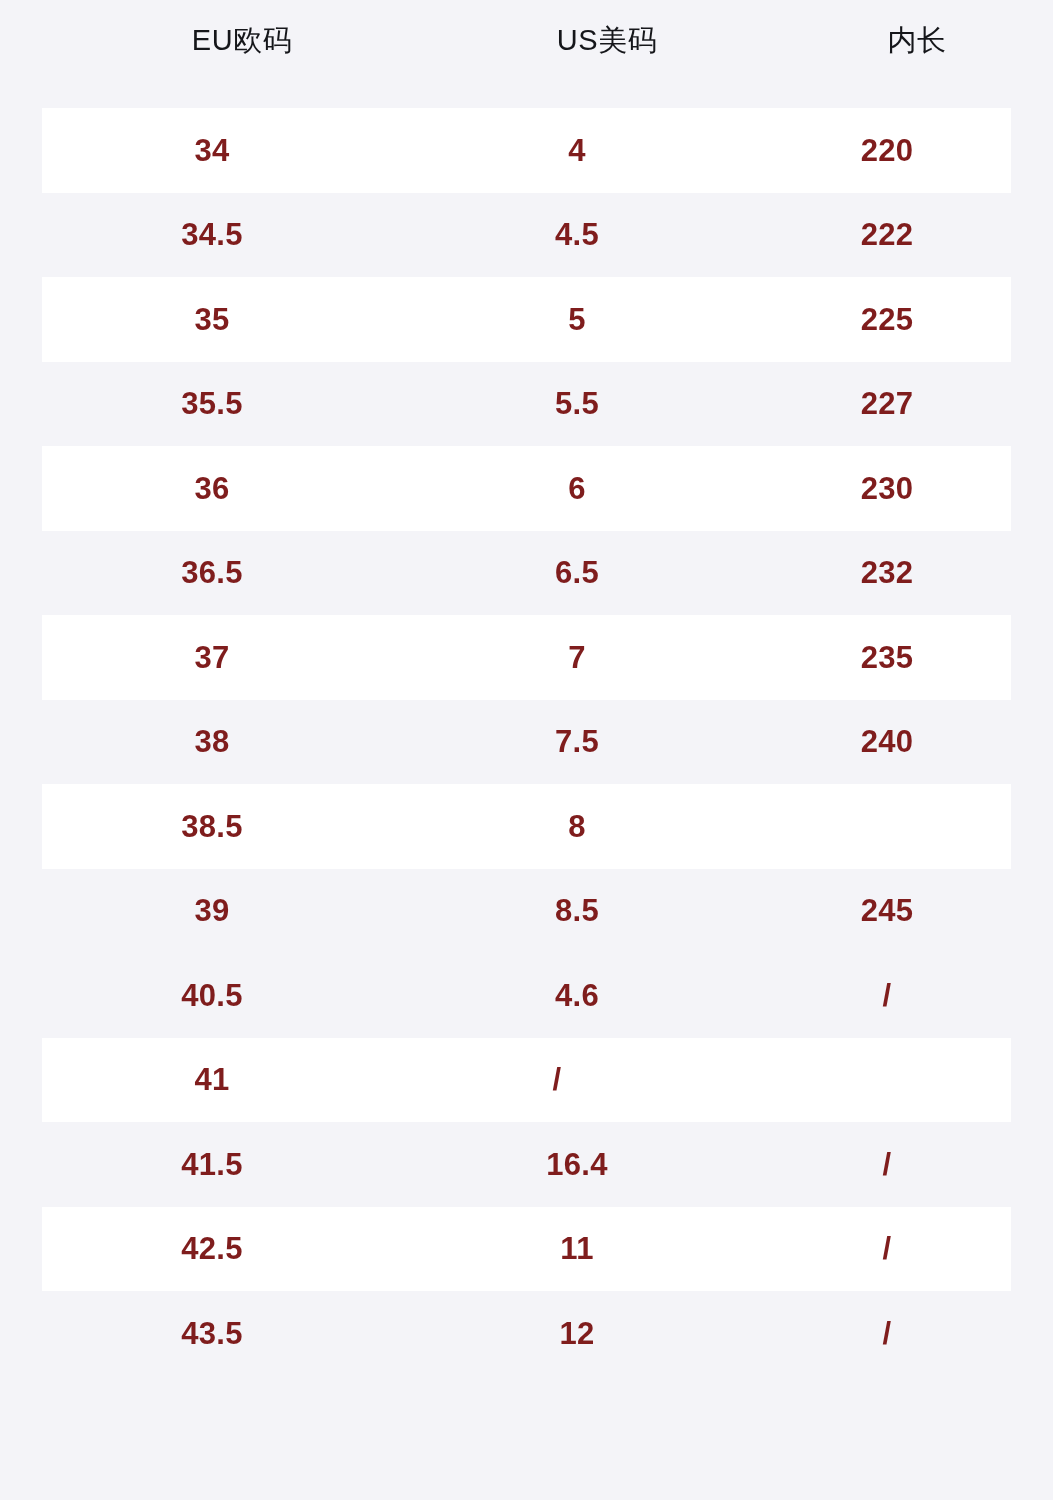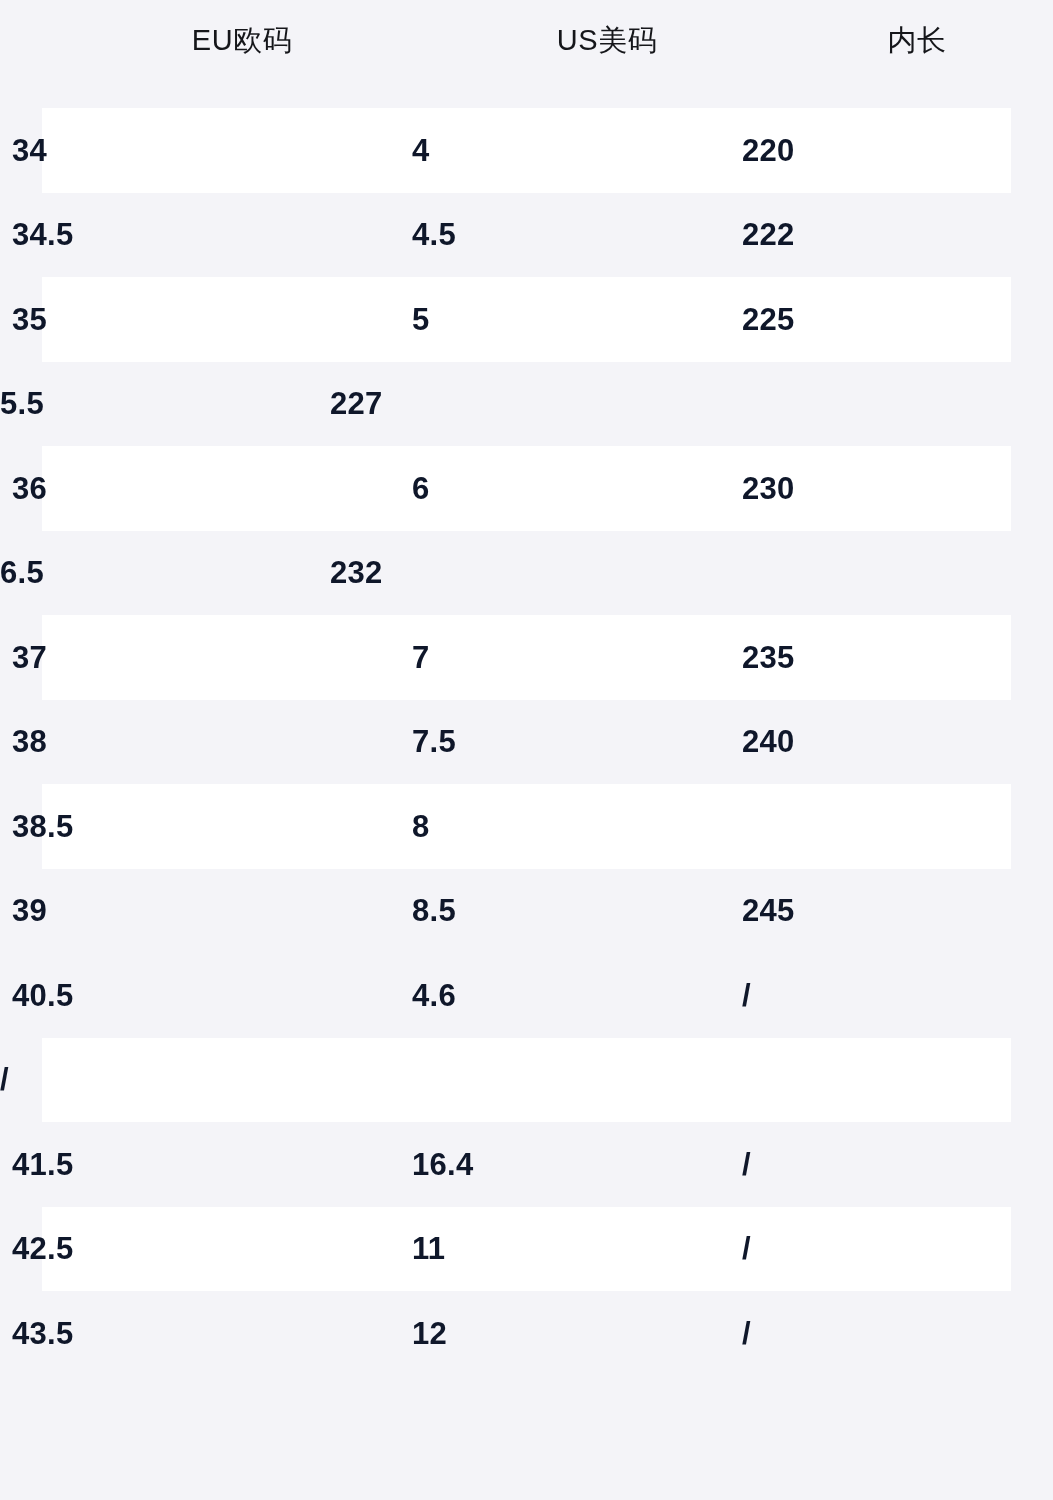--- a/index.html
+++ b/index.html
@@ -66,22 +66,22 @@
     top: 0;
     bottom: 0;
     background: #ffffff;
     z-index: 0;
   }
   .chart-row .cell {
     position: relative;
     z-index: 1;
     font-size: 31px;
     font-weight: 700;
-    color: #0f172a;
-    text-align: left;
+    color: #7f1d1d;
+    text-align: center;
     line-height: 1;
     letter-spacing: 0.3px;
   }
 
   
   .cell.col-eu {
     width: 400px;
     margin-left: 12px;
   }
   .cell.col-us {
@@ -117,29 +117,31 @@
         <div class="cell col-eu">34.5</div>
         <div class="cell col-us">4.5</div>
         <div class="cell col-len">222</div>
       </div>
       <div class="chart-row banded">
         <div class="cell col-eu">35</div>
         <div class="cell col-us">5</div>
         <div class="cell col-len">225</div>
       </div>
       <div class="chart-row">
+        <div class="cell col-eu">35.5</div>
         <div class="cell col-us">5.5</div>
         <div class="cell col-len">227</div>
       </div>
       <div class="chart-row banded">
         <div class="cell col-eu">36</div>
         <div class="cell col-us">6</div>
         <div class="cell col-len">230</div>
       </div>
       <div class="chart-row">
+        <div class="cell col-eu">36.5</div>
         <div class="cell col-us">6.5</div>
         <div class="cell col-len">232</div>
       </div>
       <div class="chart-row banded">
         <div class="cell col-eu">37</div>
         <div class="cell col-us">7</div>
         <div class="cell col-len">235</div>
       </div>
       <div class="chart-row">
         <div class="cell col-eu">38</div>
@@ -154,20 +156,21 @@
         <div class="cell col-eu">39</div>
         <div class="cell col-us">8.5</div>
         <div class="cell col-len">245</div>
       </div>
       <div class="chart-row">
         <div class="cell col-eu">40.5</div>
         <div class="cell col-us">4.6</div>
         <div class="cell col-len slash">/</div>
       </div>
       <div class="chart-row banded">
+        <div class="cell col-eu">41</div>
         <div class="cell col-len slash">/</div>
       </div>
       <div class="chart-row">
         <div class="cell col-eu">41.5</div>
         <div class="cell col-us">16.4</div>
         <div class="cell col-len slash">/</div>
       </div>
       <div class="chart-row banded">
         <div class="cell col-eu">42.5</div>
         <div class="cell col-us">11</div>

